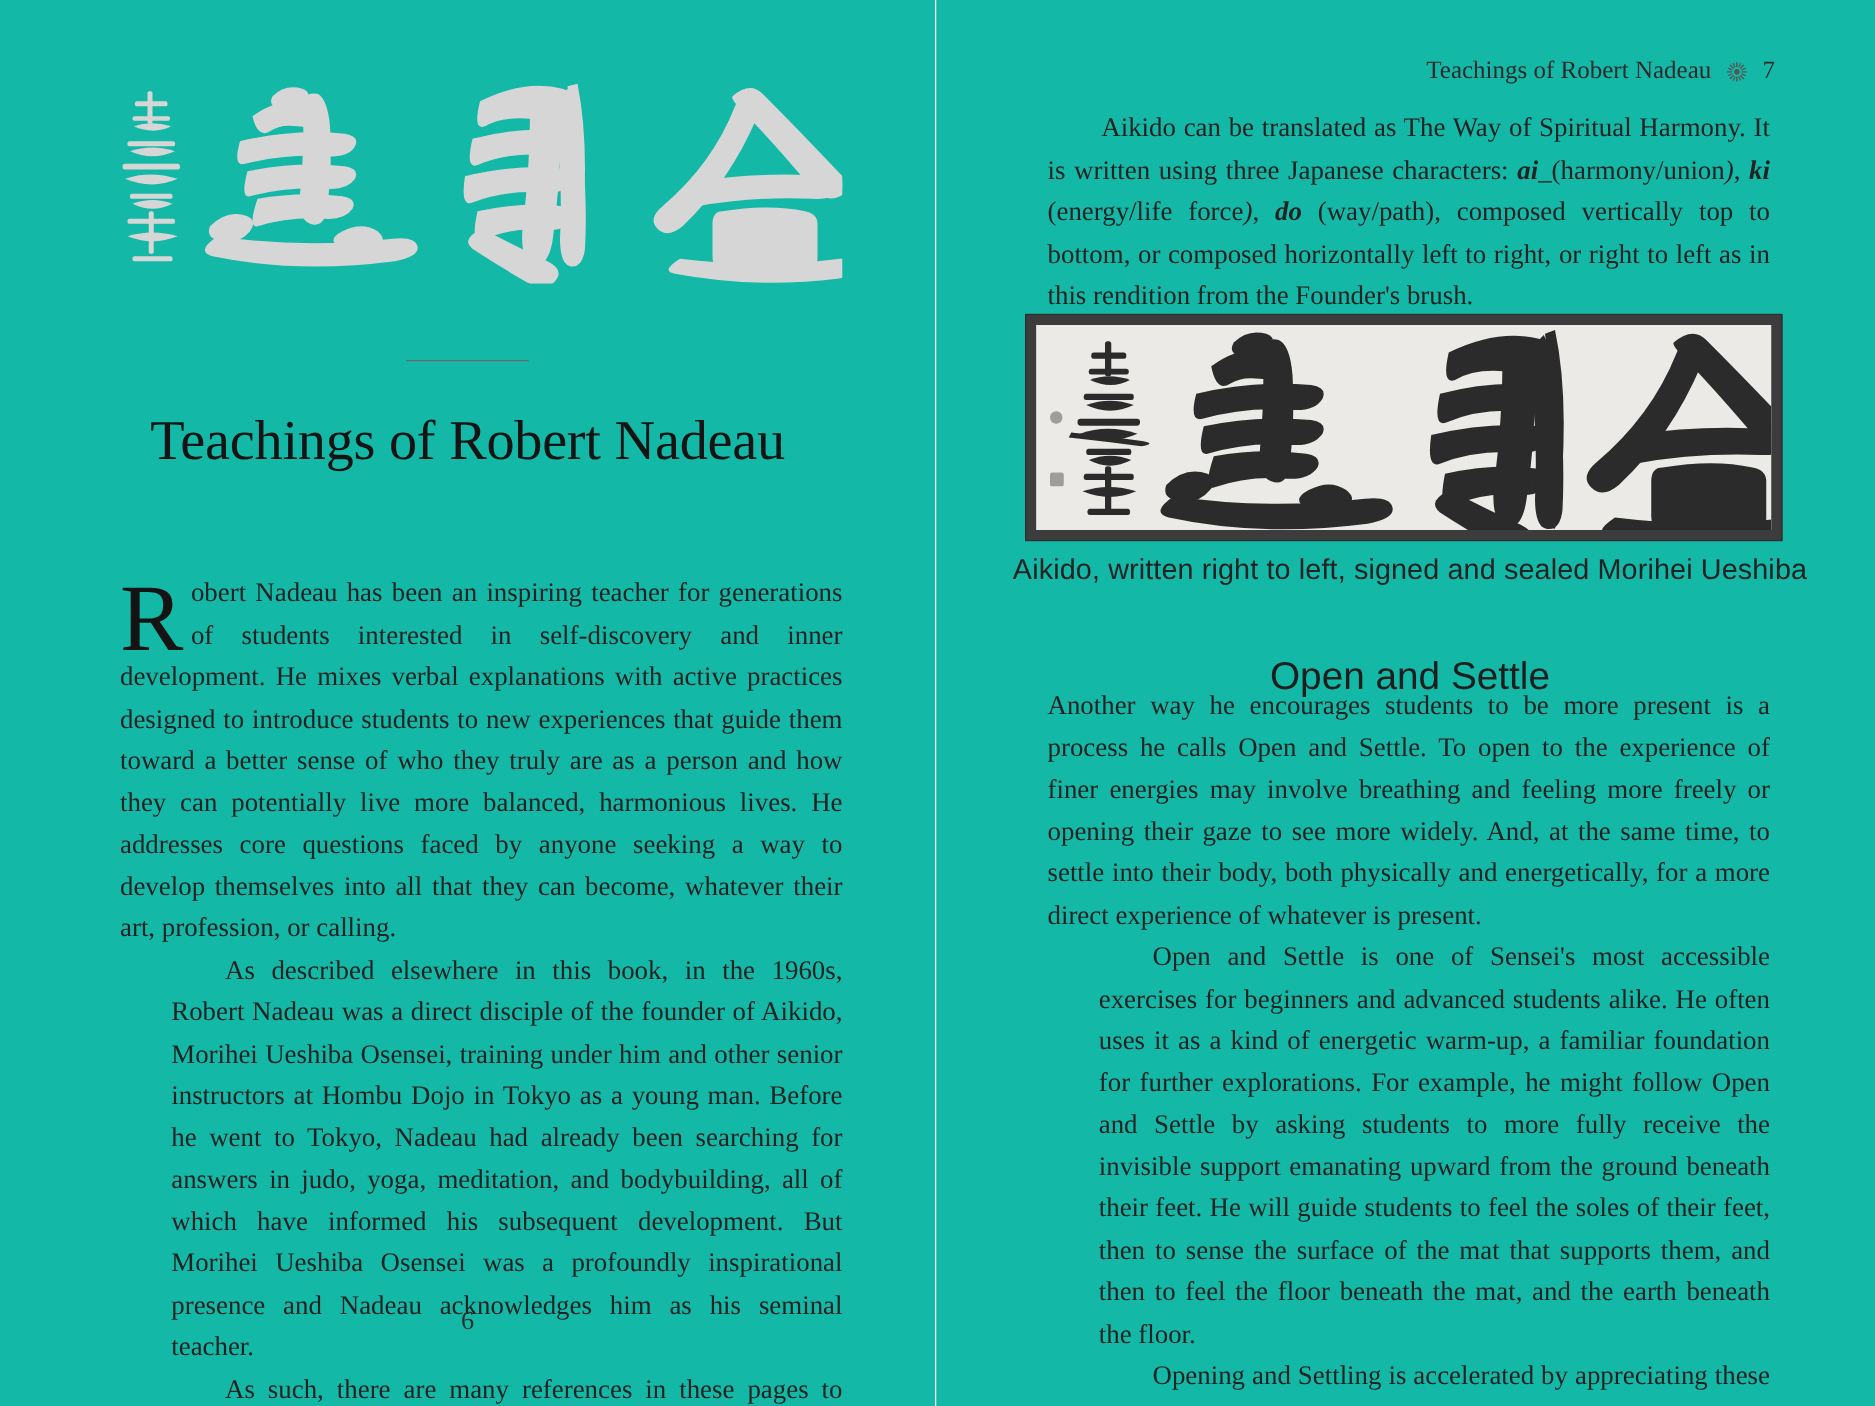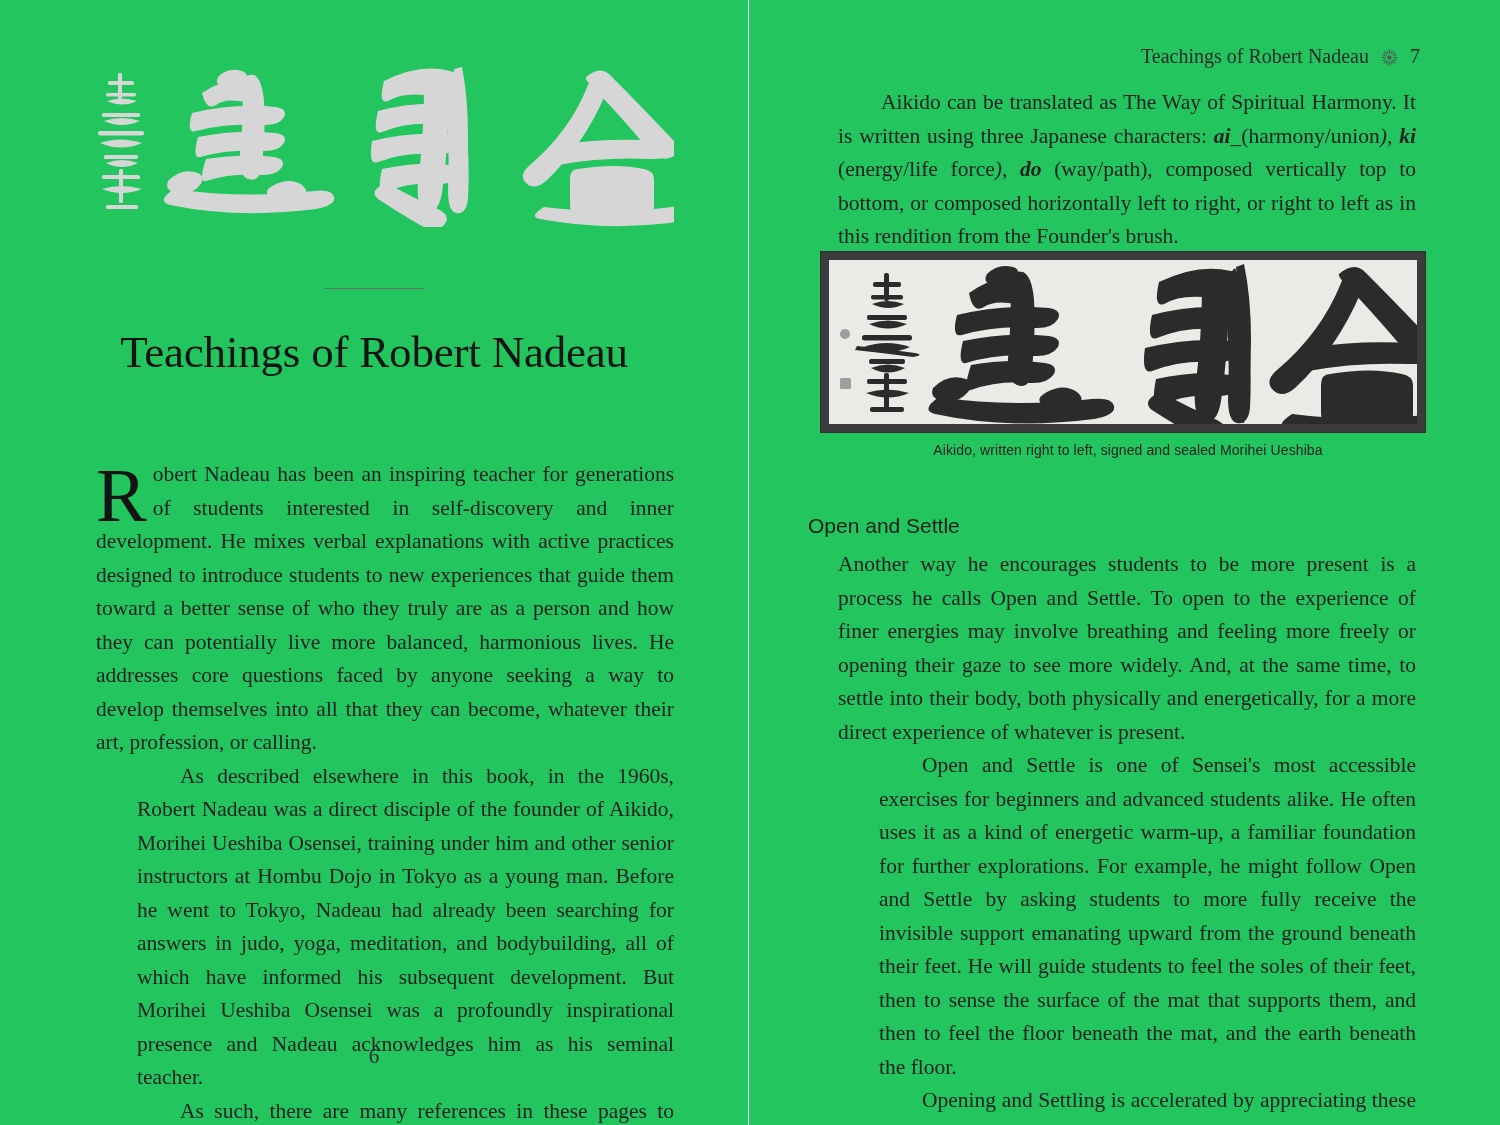--- a/index.html
+++ b/index.html
@@ -18,21 +18,21 @@
 
   .spread {
     position: absolute;
     inset: 0;
     display: flex;
   }
 
   .page {
     position: relative;
     height: 1125px;
-    background: #22c55e;
+    background: #14b8a6;
   }
   .page-left  { width: 748px; }
   .page-right { width: 752px; }
 
   
   .gutter-line {
     position: absolute;
     left: 748px;
     top: 0;
     width: 1px;
@@ -143,32 +143,33 @@
   }
   .plate-inner svg { display: block; width: 100%; height: 100%; }
 
   .plate-caption {
     position: absolute;
     left: 60px;
     top: 442px;
     width: 640px;
     text-align: center;
     font-family: "Liberation Sans", "DejaVu Sans", sans-serif;
-    font-size: 14px;
+    font-size: 23px;
     color: #232323;
     letter-spacing: 0.1px;
   }
 
   .section-heading {
     position: absolute;
     left: 60px;
     top: 497px;
     width: 640px;
+    text-align: center;
     font-family: "Liberation Sans", "DejaVu Sans", sans-serif;
-    font-size: 21px;
+    font-size: 31px;
     font-weight: 400;
     color: #1e1e1e;
   }
 
   .right-body-2 {
     position: absolute;
     left: 90px;
     top: 548px;
     width: 578px;
   }

